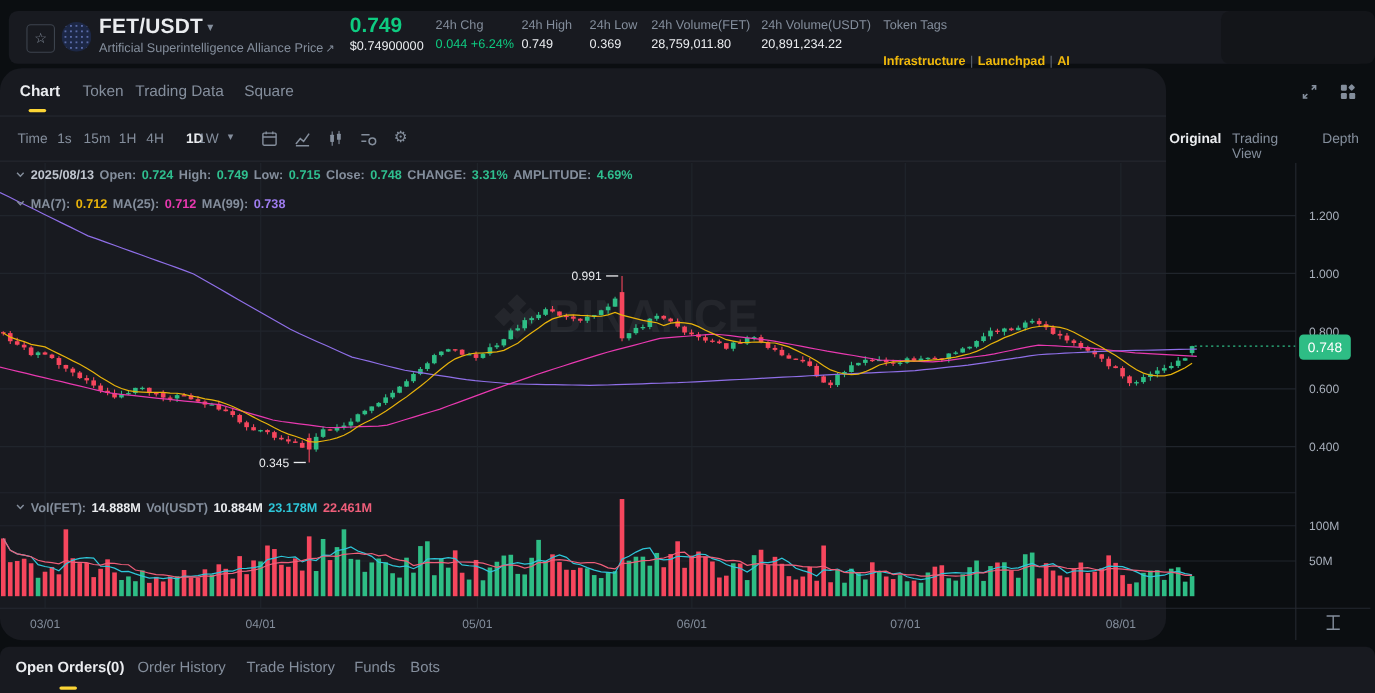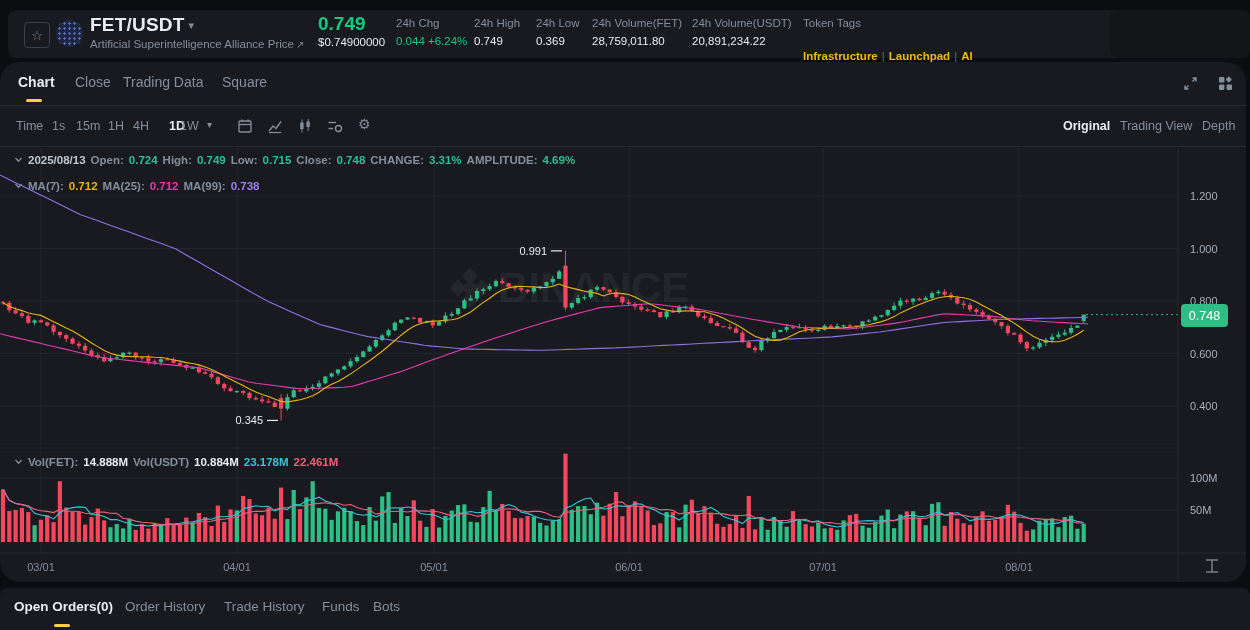--- a/index.html
+++ b/index.html
@@ -21,21 +21,21 @@
   .usd-price{left:310px;top:26px;font-size:11.5px;color:#eaecef;}
   .stat{top:7px;}
   .stat .lbl{font-size:11.5px;color:#848e9c;white-space:nowrap;}
   .stat .val{font-size:11.5px;color:#eaecef;margin-top:6px;white-space:nowrap;}
   .stat .val.up{color:#0ecb81;}
   .tags-lbl{font-size:11.5px;color:#848e9c;}
   .tags-val{font-size:11.5px;color:#f0b90b;font-weight:700;margin-top:21px;white-space:nowrap;}
   .tags-val .sep{color:#5e6673;font-weight:400;padding:0 4px;}
   .right-box{left:1102px;top:0px;width:140px;height:48px;background:#131519;border-radius:8px;}
   
-  .main{left:0px;top:62px;width:1246px;height:520px;background:#181a20;border-radius:20px;}
+  .main{left:0px;top:62px;width:1060px;height:520px;background:#181a20;border-radius:20px;}
   .tabs-row{left:0;top:0;width:100%;height:43px;}
   .tab{position:absolute;top:12px;font-size:14px;color:#848e9c;cursor:pointer;}
   .tab.active{color:#eaecef;font-weight:700;}
   .tab-underline{left:26px;top:37px;width:16px;height:3px;background:#fcd535;border-radius:2px;}
   .hline{height:1px;background:#252930;}
   .icon-btn{position:absolute;cursor:pointer;color:#848e9c;}
   
   .toolbar{left:0;top:44px;width:100%;height:40px;}
   .tf{position:absolute;top:13px;font-size:12.5px;color:#848e9c;cursor:pointer;}
   .tf.active{color:#eaecef;font-weight:700;}
@@ -105,21 +105,21 @@
         <span>Infrastructure</span><span class="sep">|</span><span>Launchpad</span><span class="sep">|</span><span>AI</span>
       </div>
     </div>
     <div class="abs right-box"></div>
   </div>
 
   <div class="abs main">
 
     <div class="abs tabs-row">
       <div class="tab active" style="left:18px">Chart</div>
-      <div class="tab" style="left:75px">Close</div>
+      <div class="tab" style="left:75px">Token</div>
       <div class="tab" style="left:123px">Trading Data</div>
       <div class="tab" style="left:222px">Square</div>
       <div class="abs tab-underline"></div>
       <div class="icon-btn" style="left:1183px;top:14px">
         <svg width="15" height="15" viewBox="0 0 15 15">
             <g stroke="#848e9c" stroke-width="1.4" fill="none">
               <path d="M9.5 5.5 L13 2 M9.5 2 L13 2 L13 5.5"></path>
               <path d="M5.5 9.5 L2 13 M2 9.5 L2 13 L5.5 13"></path>
             </g>
           </svg>

